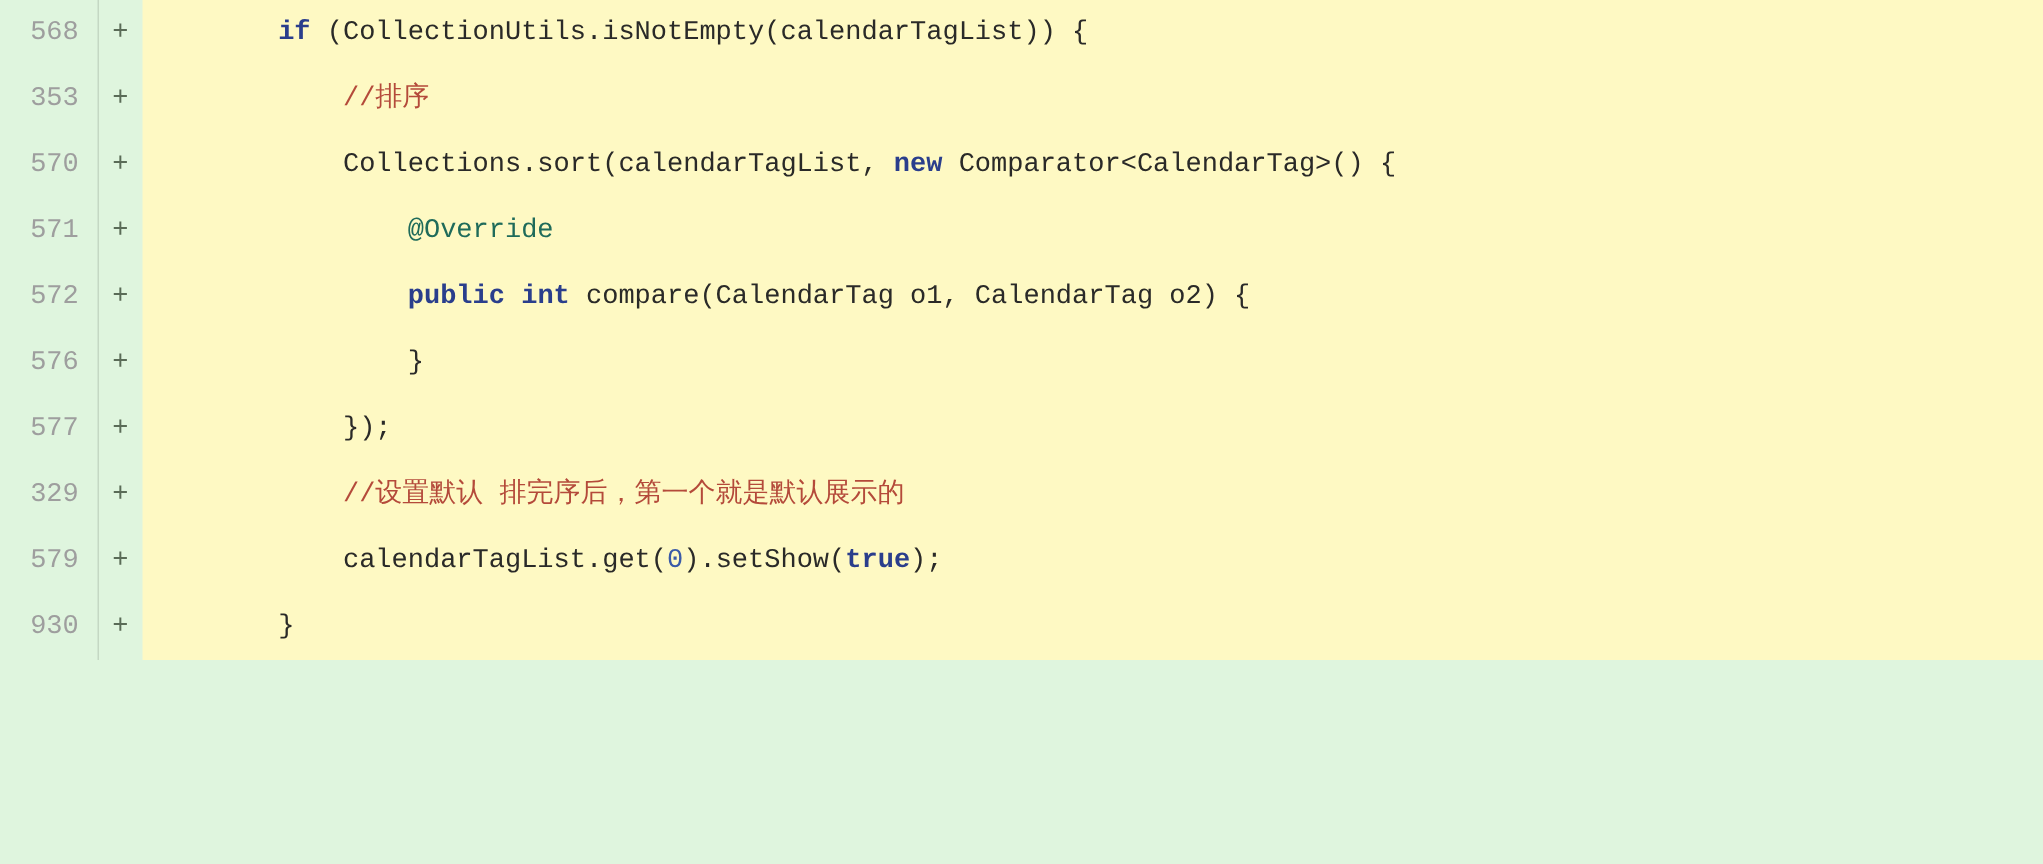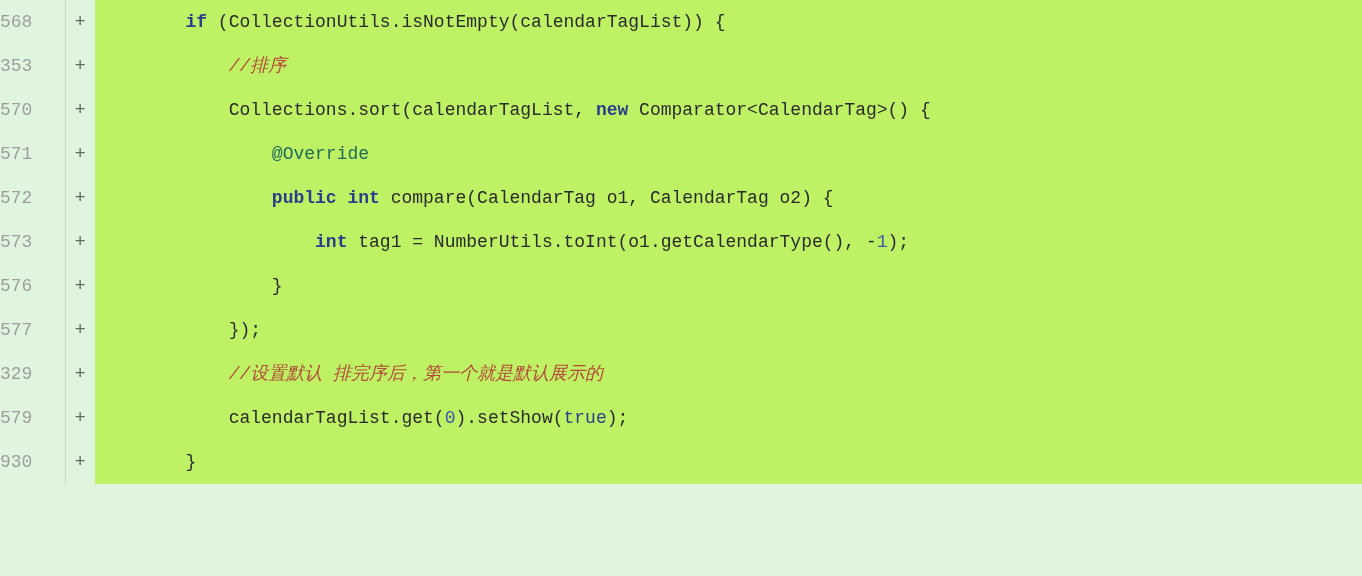--- a/index.html
+++ b/index.html
@@ -8,51 +8,51 @@
     font-size: 18px;
     background: #dff5de;
     width: 1362px;
   }
   .code-table {
     width: 100%;
     border-collapse: collapse;
   }
   .line-num {
     width: 65px;
-    text-align: left;
+    text-align: right;
     padding-right: 12px;
     color: #9e9e9e;
     background: #dff5de;
     border-right: 1px solid #c4d8c3;
     vertical-align: top;
     line-height: 44px;
     user-select: none;
   }
   .diff-marker {
     width: 30px;
     text-align: center;
     color: #5a6b57;
     background: #dff5de;
     vertical-align: top;
     line-height: 44px;
     user-select: none;
   }
   .code-cell {
-    background: #bef264;
+    background: #fef9c3;
     color: #2a2a28;
     white-space: pre;
     line-height: 44px;
     vertical-align: top;
     padding-left: 4px;
   }
   .kw { color: #2a3e8c; font-weight: bold; }
-  .comment { color: #b44a3a; font-style: italic; }
+  .comment { color: #b44a3a; }
   .anno { color: #1f6b5a; }
   .num { color: #3a5aa8; }
-  .bool { color: #2a3e8c; font-weight: normal; }
+  .bool { color: #2a3e8c; font-weight: bold; }
 </style>
 </head>
 <body>
 
 <table class="code-table">
   <tbody id="code-lines">
       <tr>
         <td class="line-num">568</td>
         <td class="diff-marker">+</td>
         <td class="code-cell"><span>        </span><span class="kw">if</span><span> (CollectionUtils.isNotEmpty(calendarTagList)) {</span></td>
@@ -71,25 +71,20 @@
         <td class="line-num">571</td>
         <td class="diff-marker">+</td>
         <td class="code-cell"><span>                </span><span class="anno">@Override</span></td>
       </tr>
       <tr>
         <td class="line-num">572</td>
         <td class="diff-marker">+</td>
         <td class="code-cell"><span>                </span><span class="kw">public</span><span> </span><span class="kw">int</span><span> compare(CalendarTag o1, CalendarTag o2) {</span></td>
       </tr>
       <tr>
-        <td class="line-num">573</td>
-        <td class="diff-marker">+</td>
-        <td class="code-cell"><span>                    </span><span class="kw">int</span><span> tag1 = NumberUtils.toInt(o1.getCalendarType(), -</span><span class="num">1</span><span>);</span></td>
-      </tr>
-      <tr>
         <td class="line-num">576</td>
         <td class="diff-marker">+</td>
         <td class="code-cell"><span>                </span><span>}</span></td>
       </tr>
       <tr>
         <td class="line-num">577</td>
         <td class="diff-marker">+</td>
         <td class="code-cell"><span>            </span><span>});</span></td>
       </tr>
       <tr>

